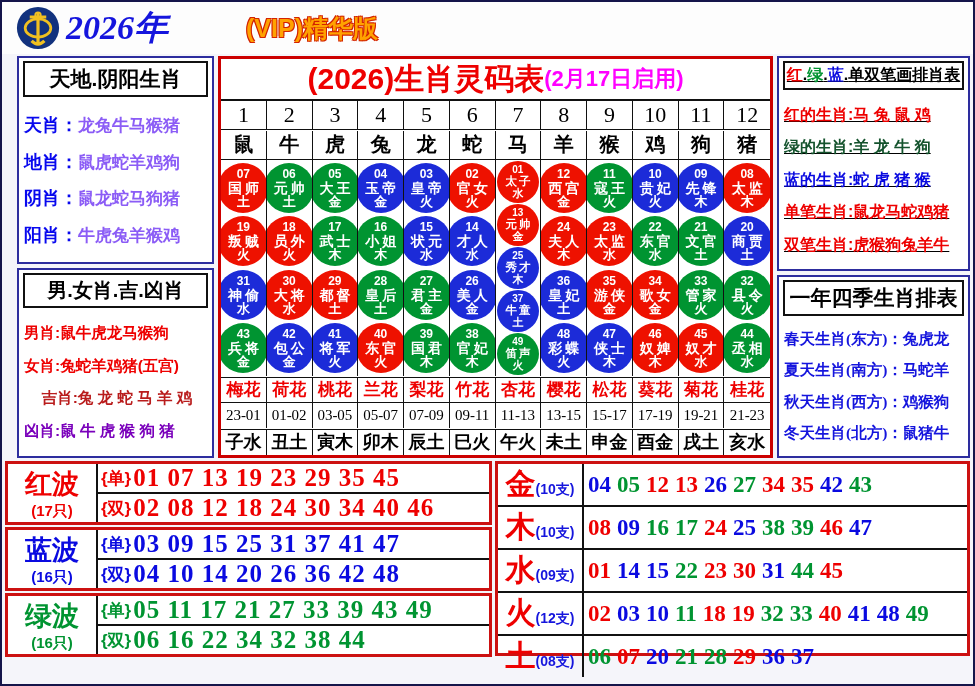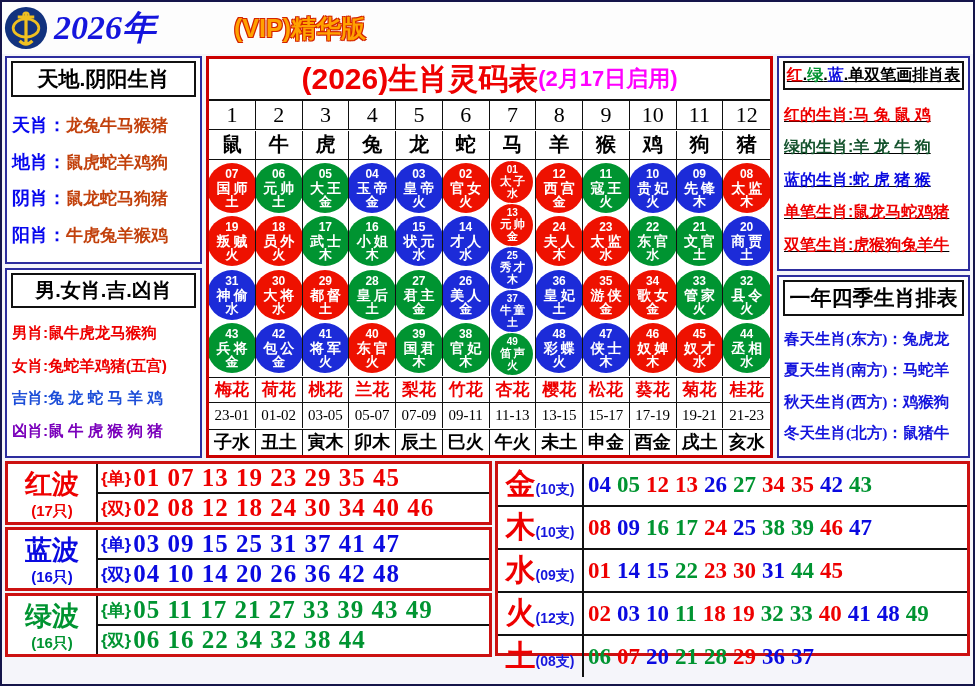--- a/index.html
+++ b/index.html
@@ -1,38 +1,38 @@
 <!DOCTYPE html>
 <html><head>
 <meta charset="utf-8">
 <title>2026 六合大全</title>
 <style>
   * { margin:0; padding:0; box-sizing:border-box; }
   body { background:#777; font-family:"Liberation Sans", sans-serif; }
   .page { width:975px; height:686px; background:#f5f5fa; border:2px solid #15154a; overflow:hidden; }
 
   
-  .header { height:52px; display:flex; align-items:center; padding:0 2px; background:#fdfdfd; }
+  .header { height:52px; display:flex; align-items:center; padding:0 14px; background:#fdfdfd; }
   .brand { width:198px; display:flex; align-items:center; gap:6px; }
   .logo { width:44px; height:44px; flex:0 0 auto; }
   .year { font-family:"Liberation Serif", serif; font-weight:bold; font-style:italic; font-size:34px; color:#1515dd; }
   .page-title { flex:1; text-align:center; font-size:37px; font-weight:bold; color:#000; letter-spacing:5px; font-family:"Liberation Serif", serif; }
   .vip { width:196px; text-align:center; font-size:25px; font-weight:bold; color:#ffa200; text-shadow:1px 1px 0 #d42300, -1px -1px 0 #d42300, 1px -1px 0 #d42300, -1px 1px 0 #d42300; }
 
   
-  .content { display:flex; gap:4px; padding:2px 3px 0; height:404px; }
+  .content { display:flex; gap:4px; padding:2px 3px 0; height:404px;margin-left:12px; }
   .side { display:flex; flex-direction:column; gap:4px; }
   .side.left { width:197px; } .side.right { width:193px; }
   .panel { background:#fff; border:2px solid #2d2d9e; display:flex; flex-direction:column; }
   .panel-title { border:2px solid #111; margin:3px 4px; text-align:center; font-weight:bold; color:#000; padding:2px 0; white-space:nowrap; }
   #lt-title { font-size:21px; } #lb-title { font-size:20px; }
   #rt-title { font-size:16px; letter-spacing:0; } #rb-title { font-size:21px; }
   .rows { flex:1; display:flex; flex-direction:column; justify-content:space-evenly; padding:0 2px 2px 5px; }
   .sideline { white-space:nowrap; font-weight:bold; }
-  .lt-label { color:#0808ee; font-size:18px; } .lt-value { color:#c2410c; font-size:17px; }
+  .lt-label { color:#0808ee; font-size:18px; } .lt-value { color:#8b5cf6; font-size:17px; }
   .lb-line { font-size:15.5px; } .rt-line { font-size:16px; } .rb-line { font-size:15.5px; color:#1515dd; }
 
   
   .main-panel { flex:1; background:#fff; border:3px solid #cc0000; display:flex; flex-direction:column; }
   .mt-title { height:40px; display:flex; align-items:center; justify-content:center; white-space:nowrap; }
   .mt-main { color:#ee0000; font-size:30px; font-weight:bold; }
   .mt-sub { color:#ff00ff; font-size:22px; font-weight:bold; }
   .ztable { flex:1; display:grid; grid-template-columns:repeat(12,1fr); border-top:2px solid #111; }
   .zc { border-right:1px solid #111; display:flex; align-items:center; justify-content:center; overflow:hidden; }
   .zc.last { border-right:none; }
@@ -99,21 +99,21 @@
             <div class="sideline"><span class="lt-label">地肖</span><span class="lt-label">：</span><span class="lt-value">鼠虎蛇羊鸡狗</span></div>
             <div class="sideline"><span class="lt-label">阴肖</span><span class="lt-label">：</span><span class="lt-value">鼠龙蛇马狗猪</span></div>
             <div class="sideline"><span class="lt-label">阳肖</span><span class="lt-label">：</span><span class="lt-value">牛虎兔羊猴鸡</span></div>
           </div>
       </div>
       <div class="panel" style="flex:1;">
         <div class="panel-title" id="lb-title">男.女肖.吉.凶肖</div>
         <div class="rows" id="left-bottom-rows">
             <div class="sideline lb-line" style="color: rgb(238, 0, 0);">男肖:鼠牛虎龙马猴狗</div>
             <div class="sideline lb-line" style="color: rgb(238, 0, 0);">女肖:兔蛇羊鸡猪(五宫)</div>
-            <div class="sideline lb-line" style="color: #1d4ed8;">吉肖:兔 龙 蛇 马 羊 鸡</div>
+            <div class="sideline lb-line" style="color: #b91c1c; text-align: center;">吉肖:兔 龙 蛇 马 羊 鸡</div>
             <div class="sideline lb-line" style="color: rgb(122, 0, 187);">凶肖:鼠 牛 虎 猴 狗 猪</div>
           </div>
       </div>
     </div>
 
     <div class="main-panel">
       <div class="mt-title">
         <span class="mt-main">(2026)生肖灵码表</span>
         <span class="mt-sub">(2月17日启用)</span>
       </div>

